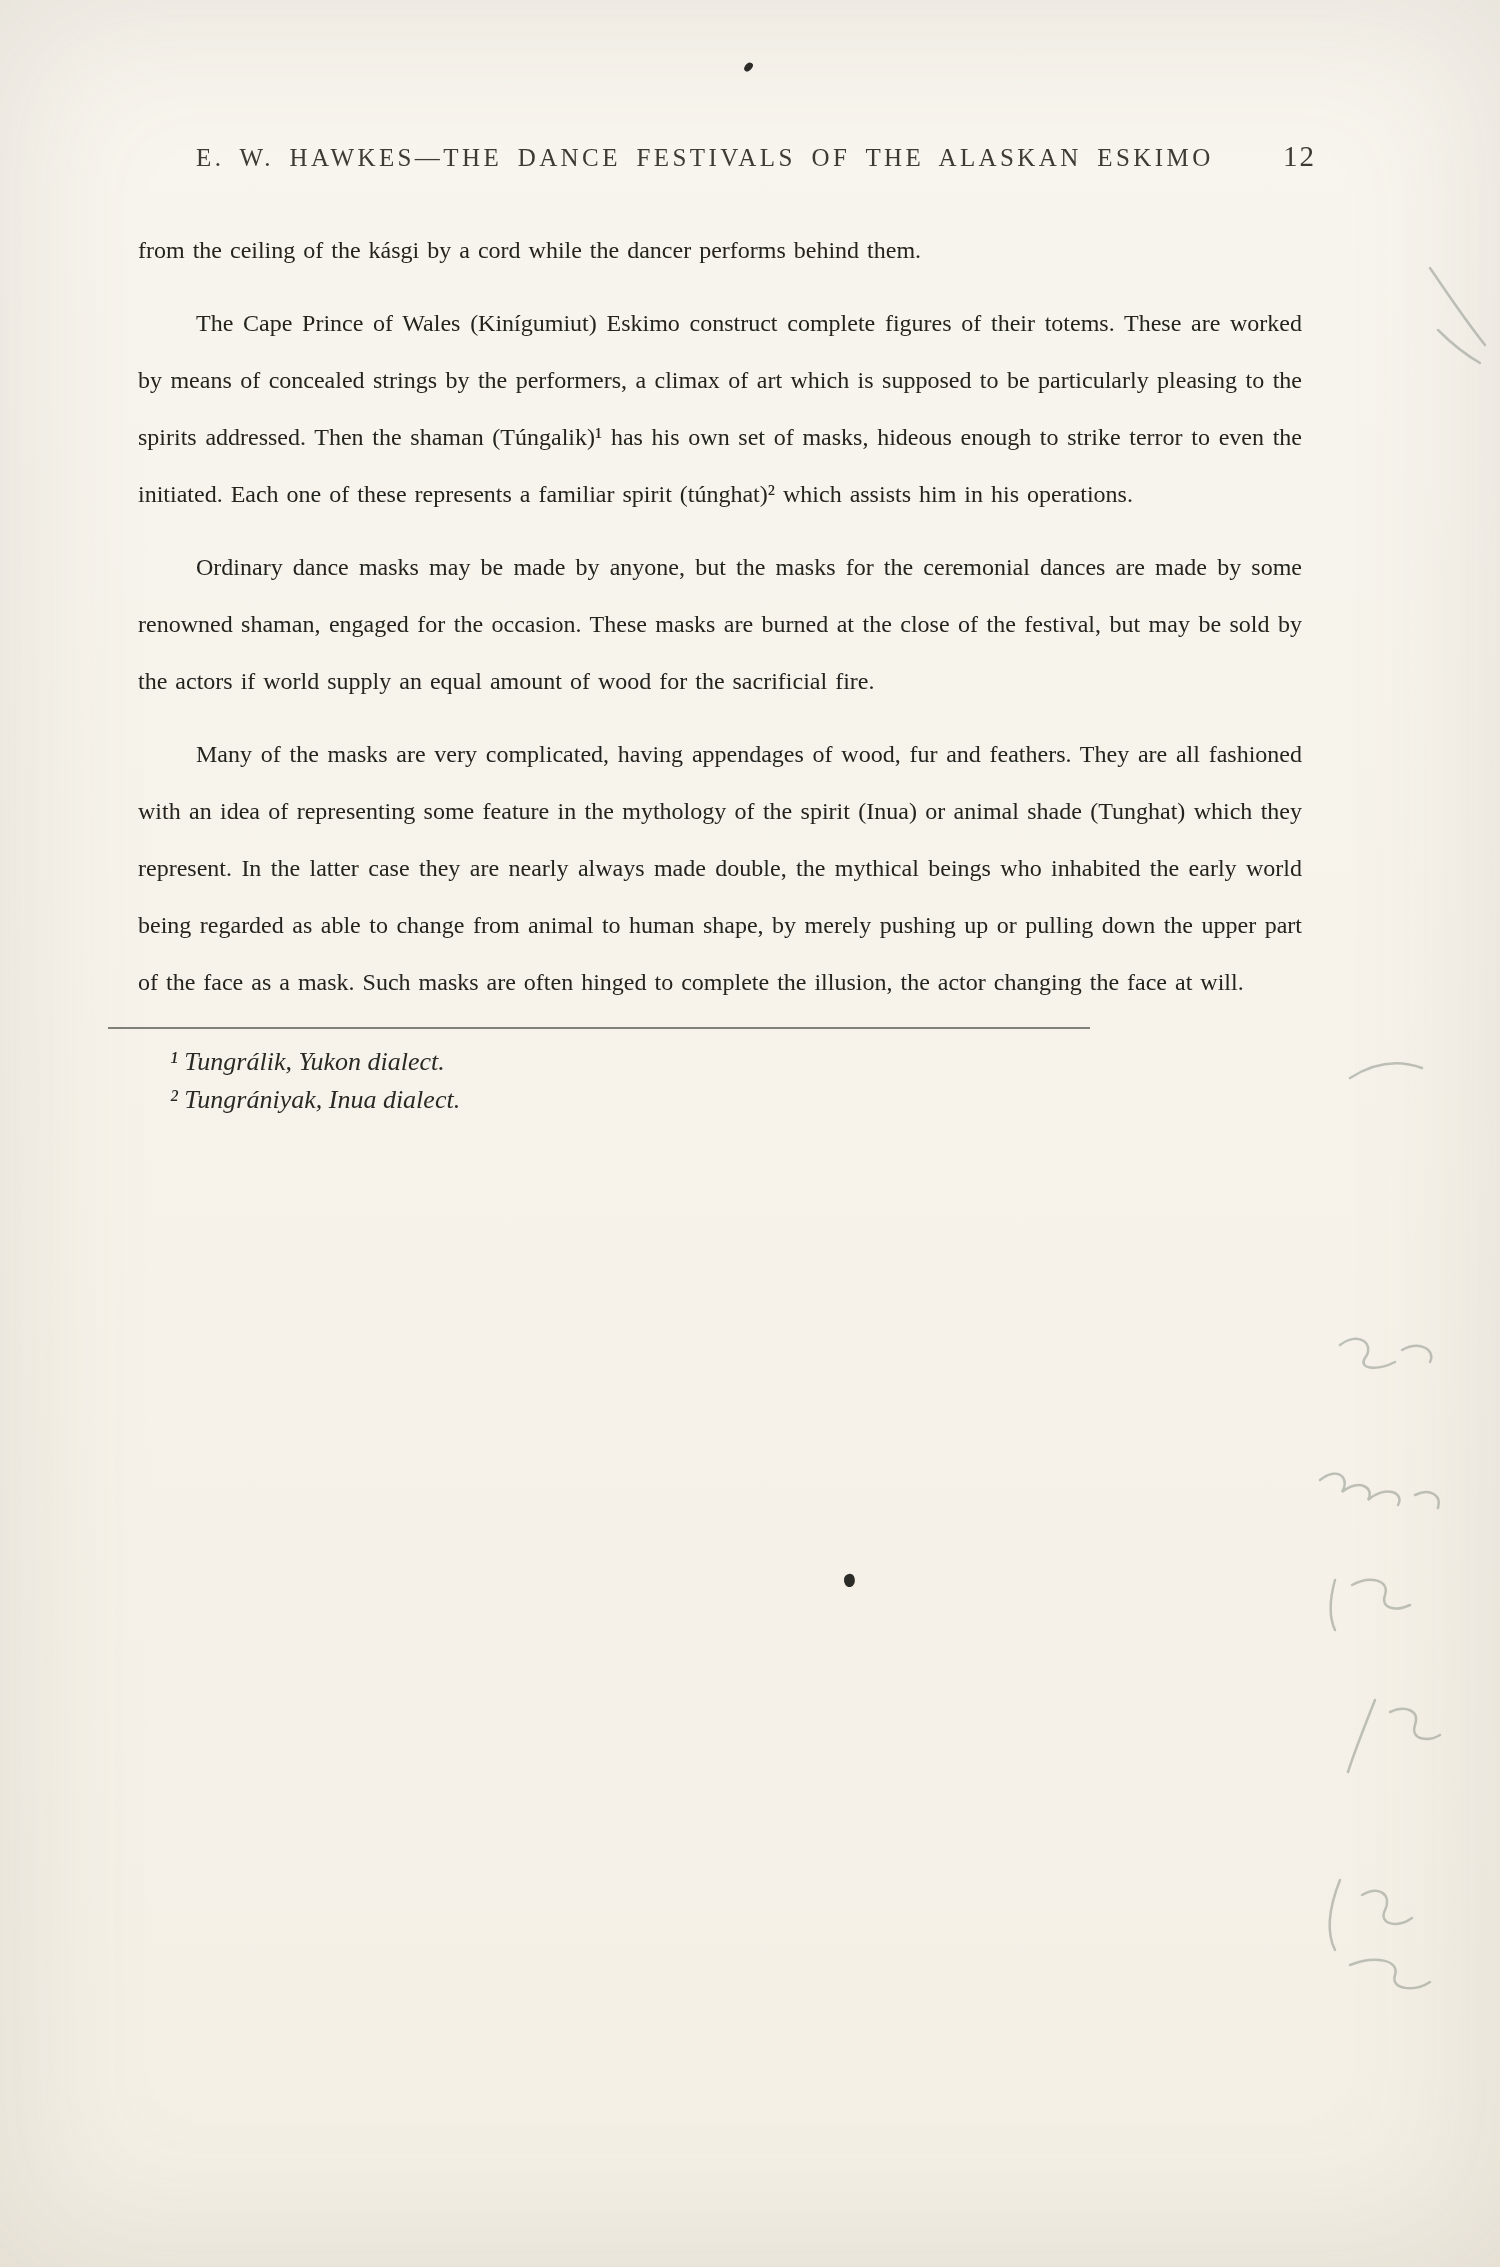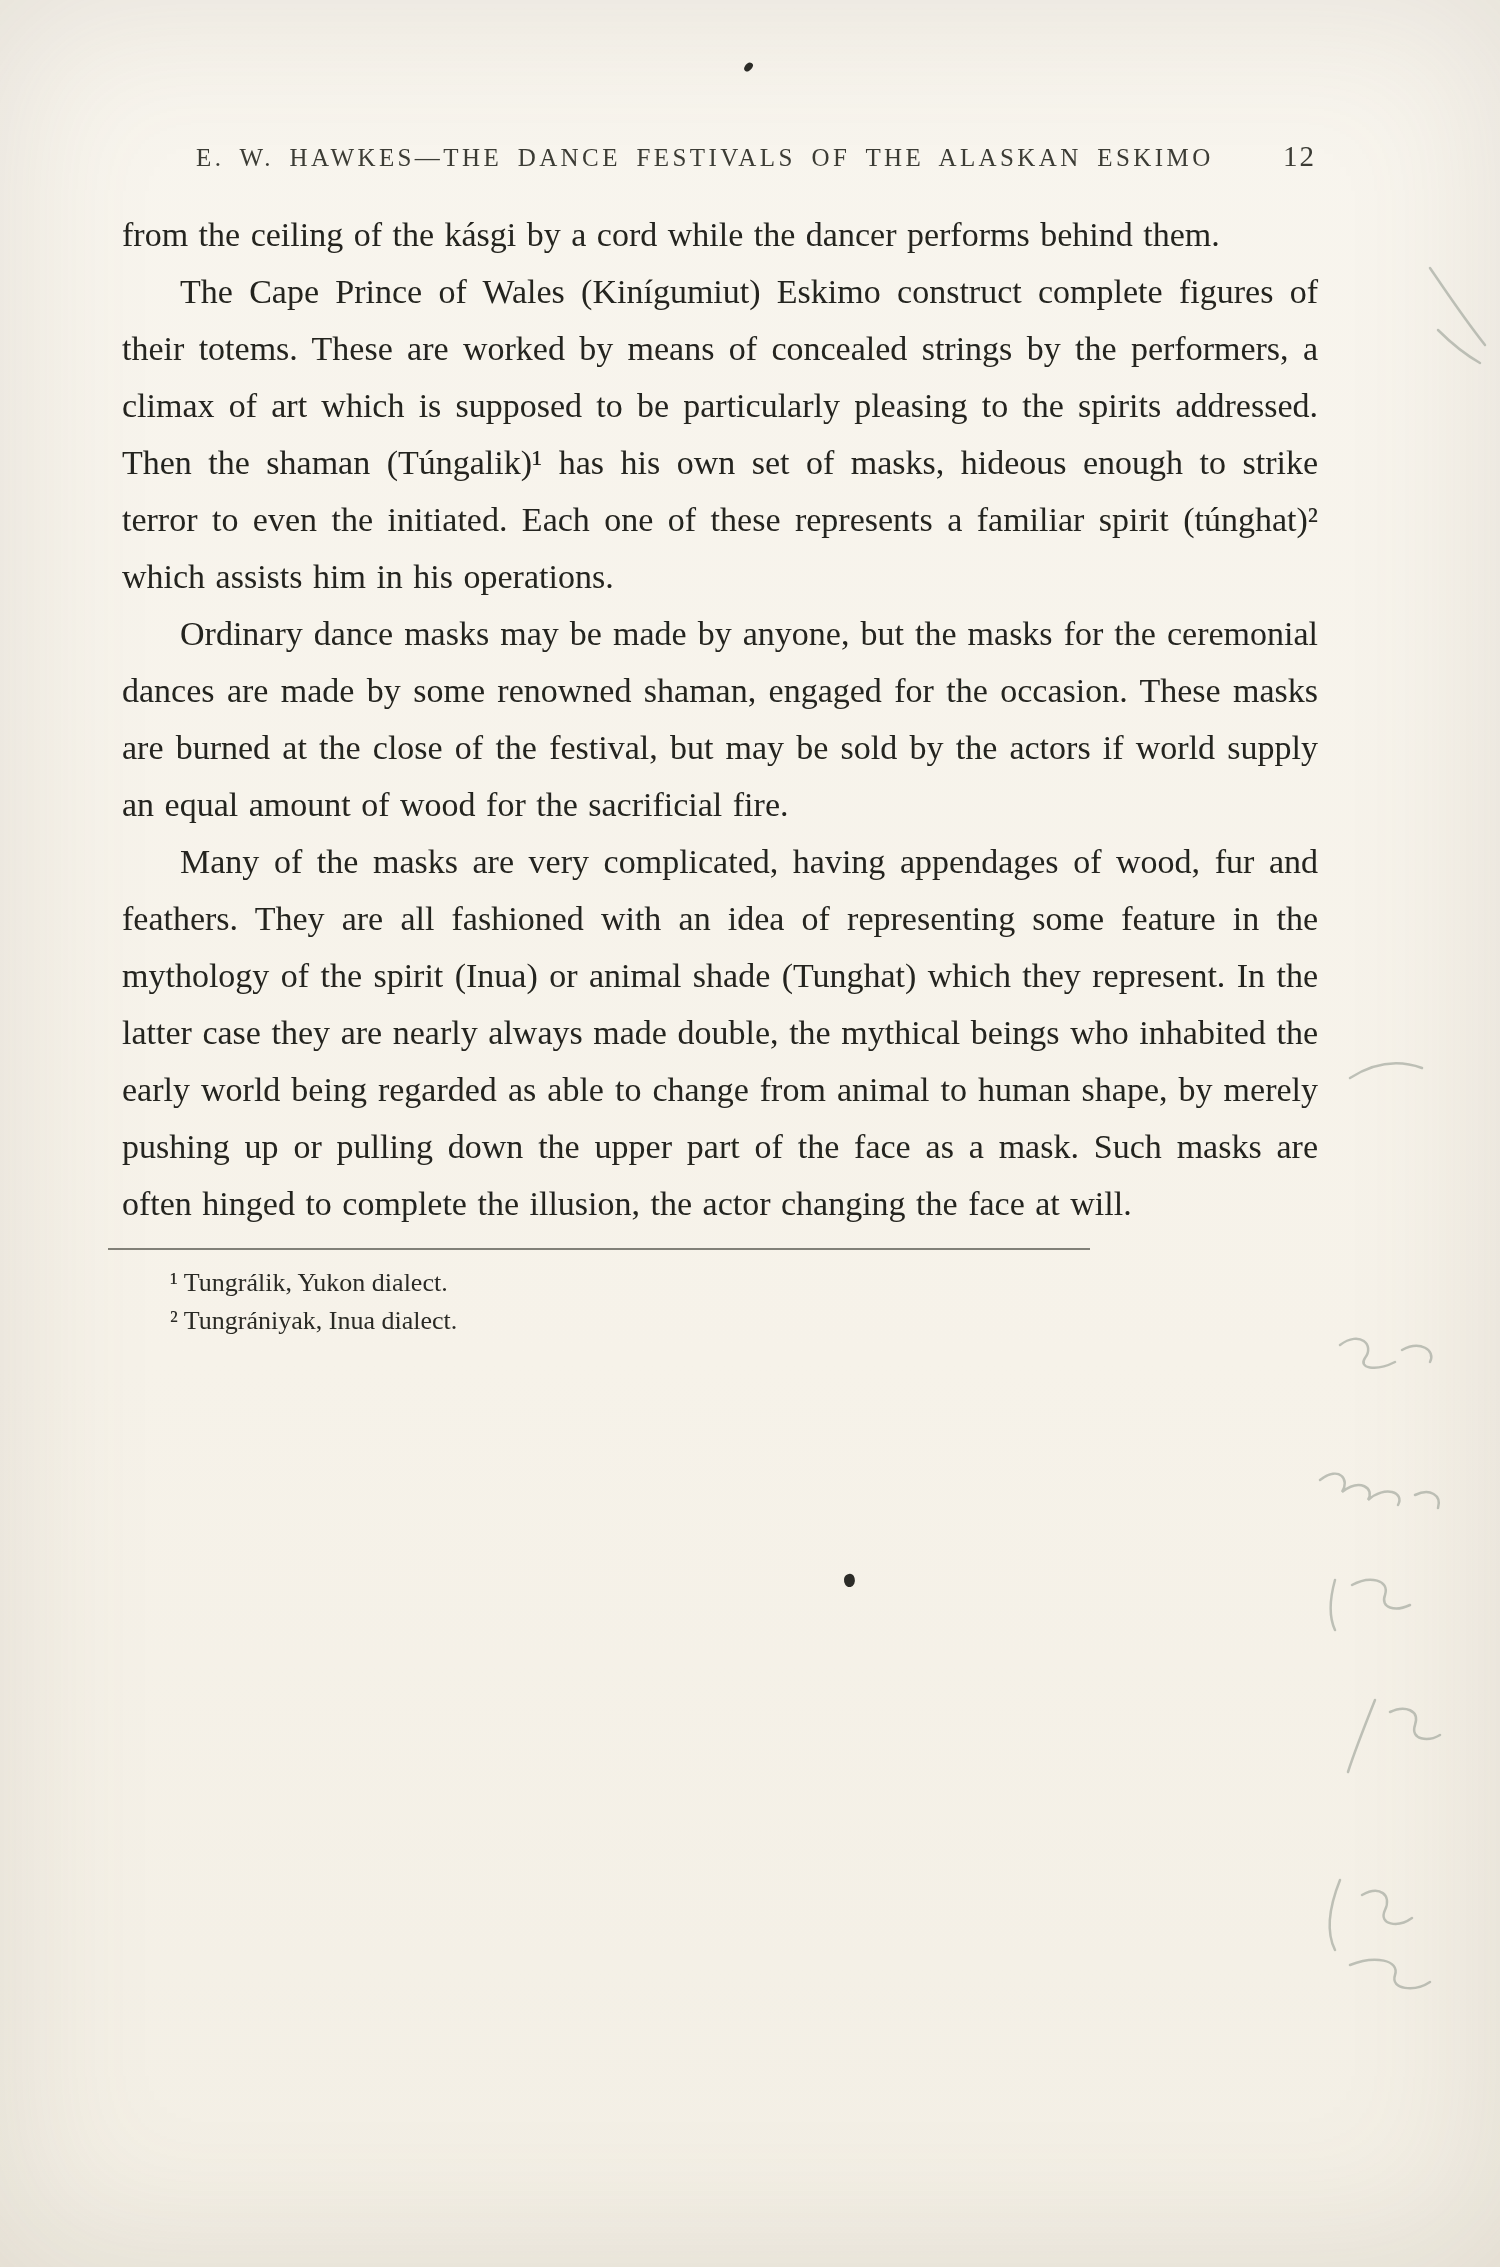--- a/index.html
+++ b/index.html
@@ -38,35 +38,35 @@
     color: #3c3c35;
   }
 
   .textblock {
     position: absolute;
     top: 206px;
     left: 122px;
     width: 1196px;
   }
   p.para {
-    margin: 0;
-    font-size: 34px;
+    margin: 16px;
+    font-size: 24px;
     line-height: 57px;
     text-align: justify;
     word-spacing: 2px;
   }
   p.indent { text-indent: 58px; }
 
   .footnote-rule {
     margin-top: 16px;
     margin-left: -14px;
     width: 982px;
     border-top: 2px solid rgba(90, 90, 82, 0.75);
   }
-  .footnotes { margin-top: 14px; margin-left: 48px; }
+  .footnotes { margin-top: 14px; margin-left: 48px; font-style: italic; }
   .footnote {
     font-size: 26px;
     line-height: 38px;
     color: #2a2a25;
   }
 
   .speck {
     position: absolute;
     background: #2c2c28;
     border-radius: 50% 40% 55% 45%;

